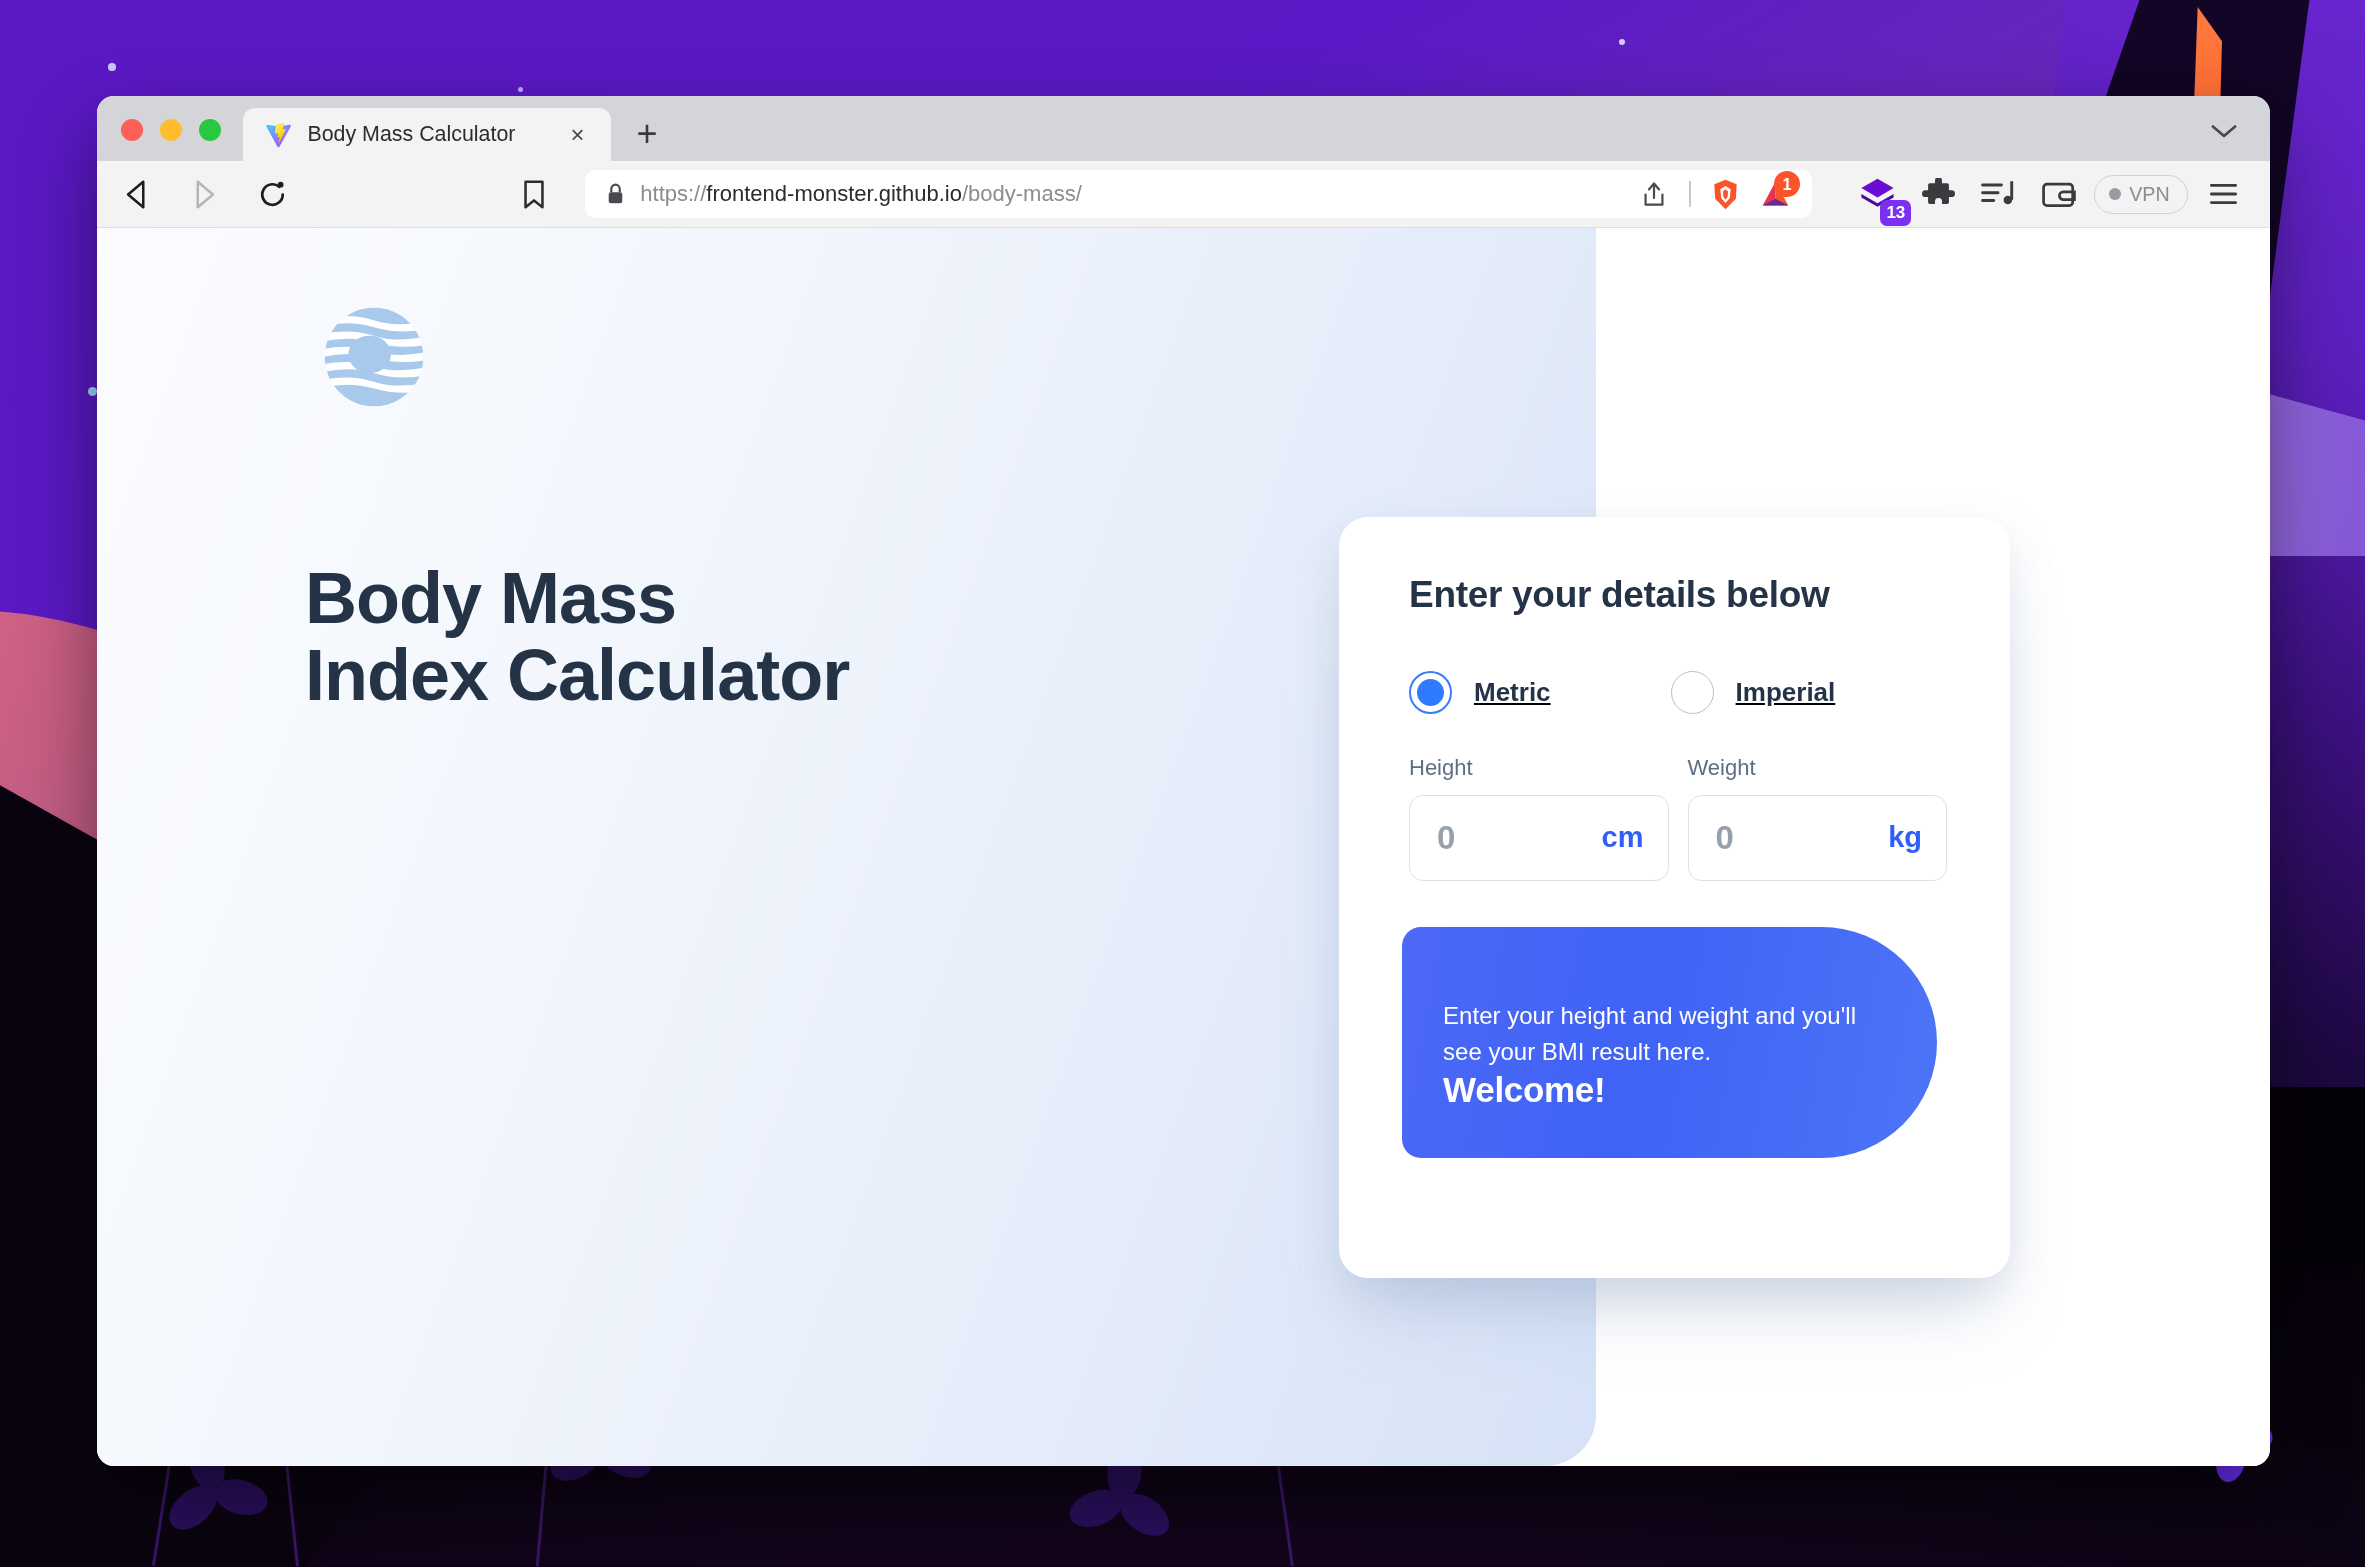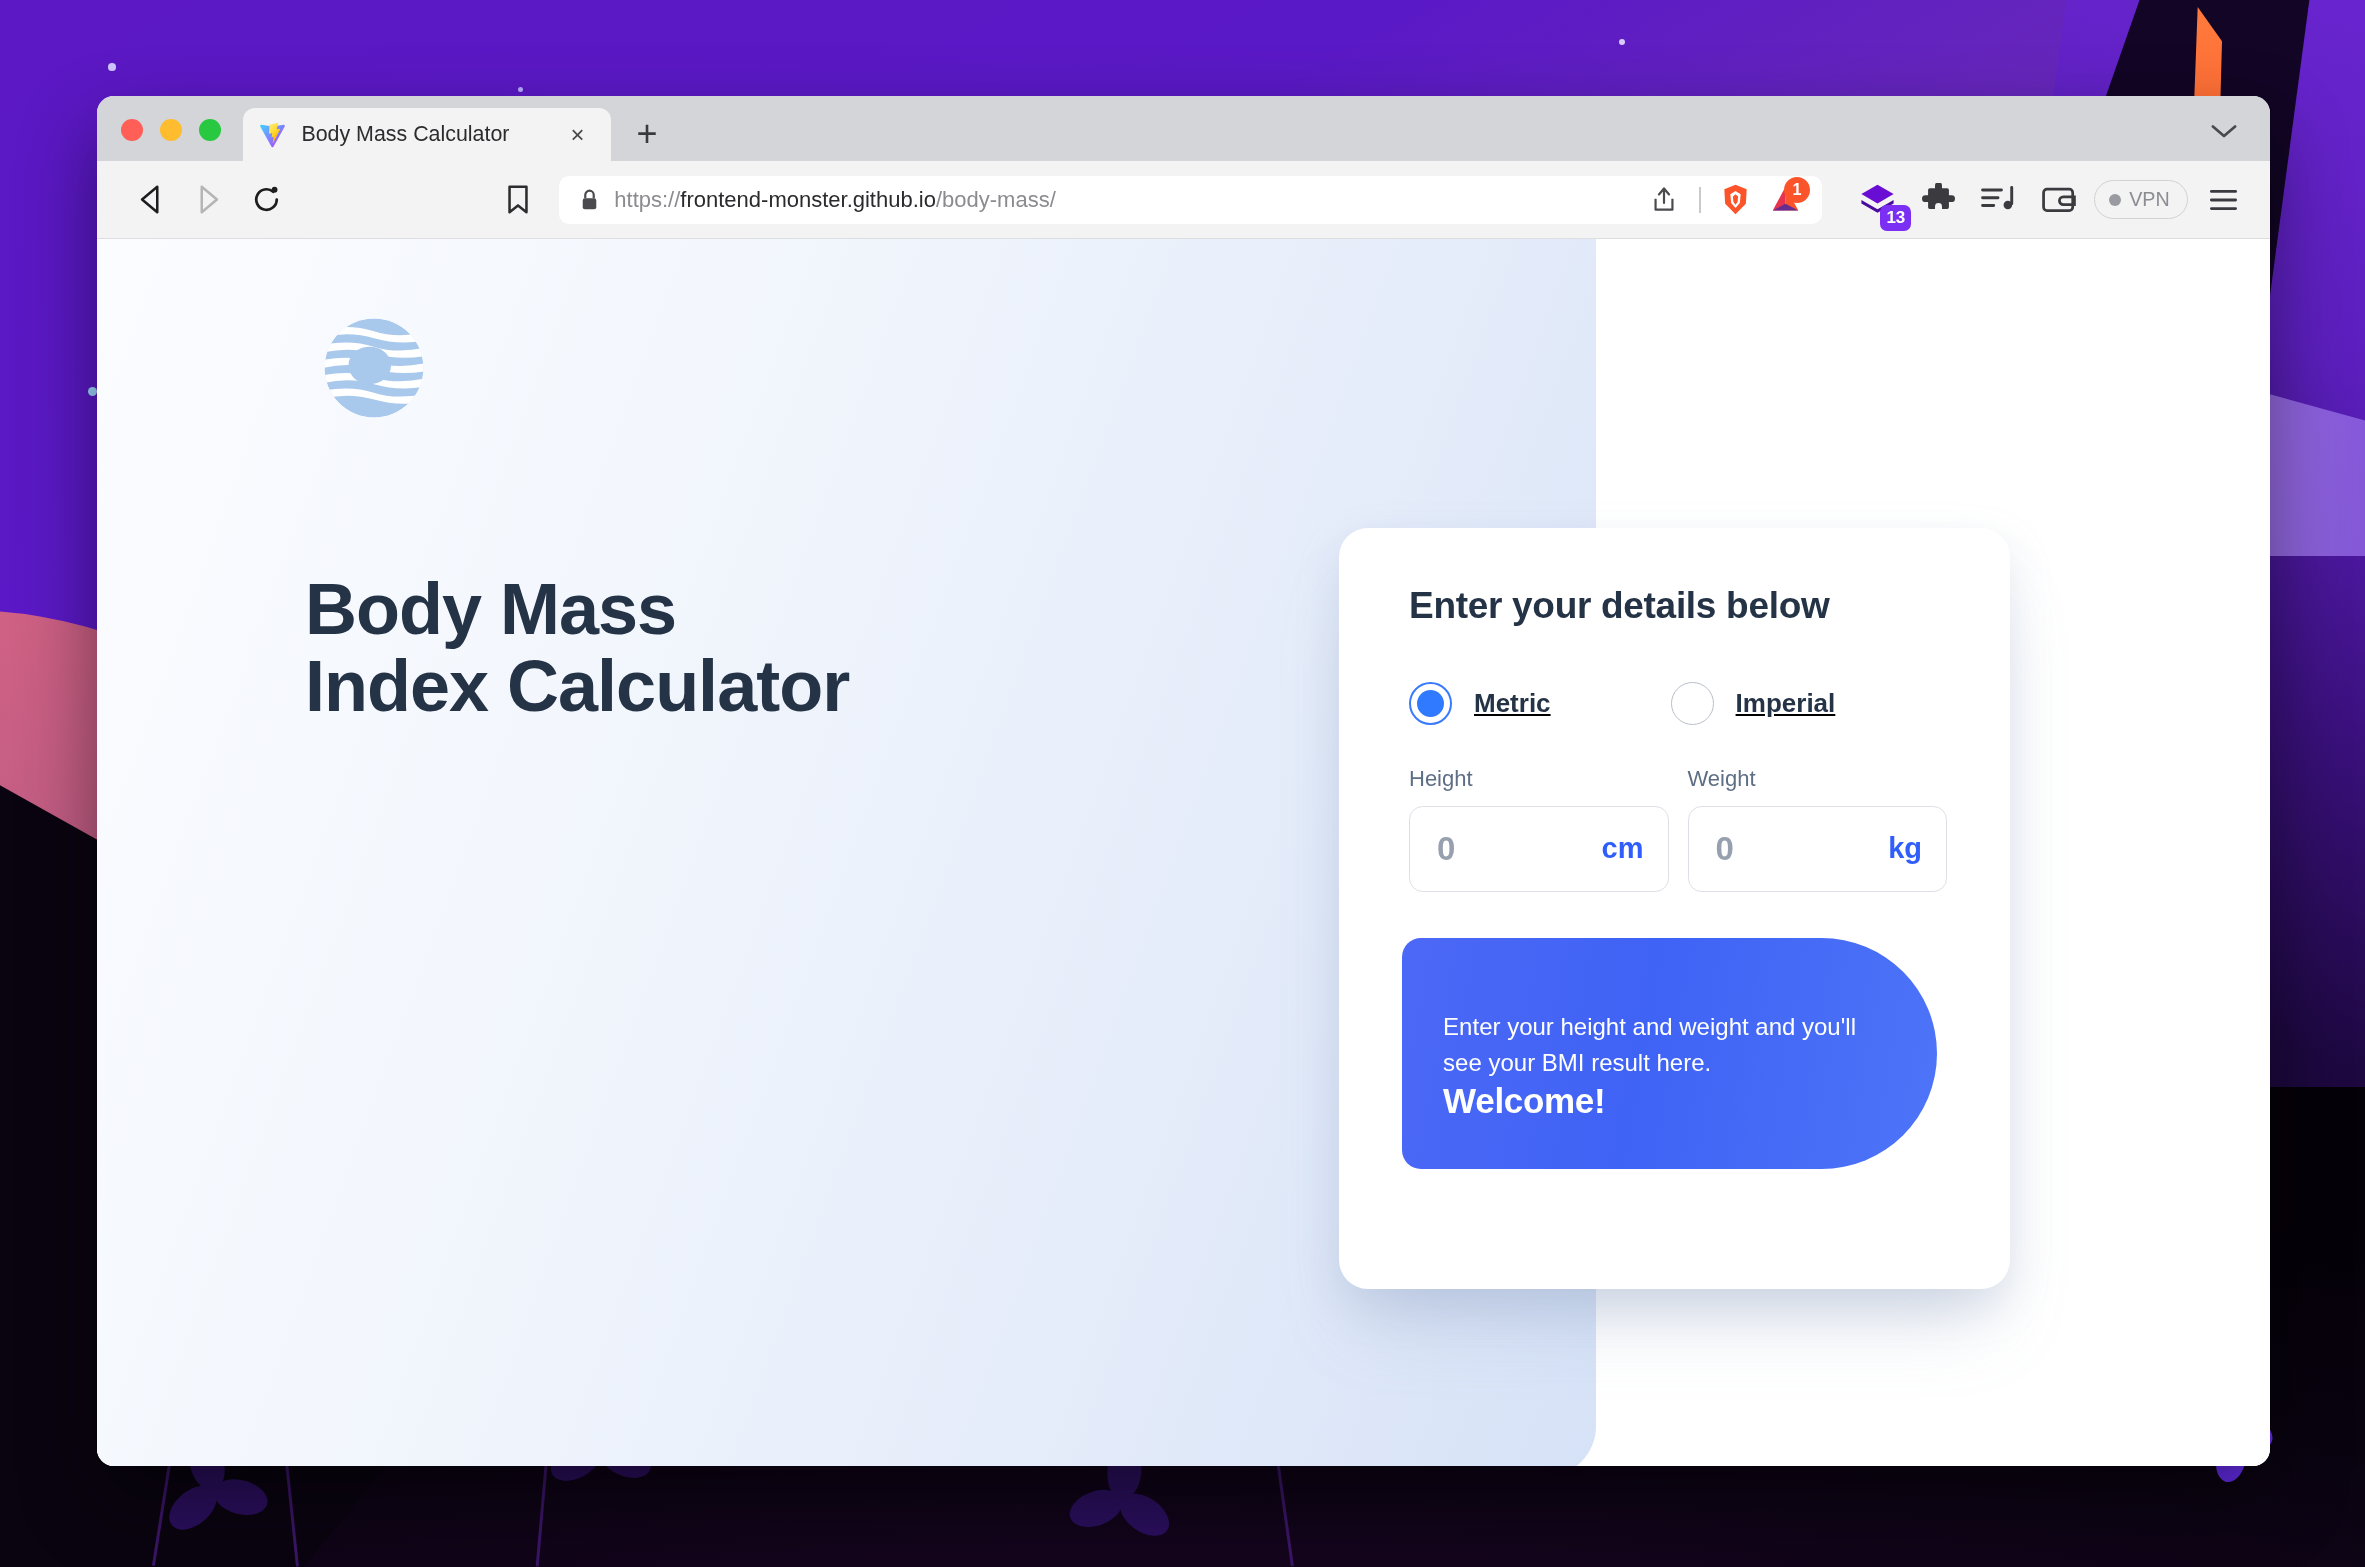--- a/index.html
+++ b/index.html
@@ -109,21 +109,21 @@
   .dot.red { background: #ff5f57; }
   .dot.yellow { background: #febc2e; }
   .dot.green { background: #28c840; }
 
   .tab {
     height: 53px;
     min-width: 368px;
     background: #f3f3f4;
     border-radius: 12px 12px 0 0;
     display: flex; align-items: center;
-    padding: 0 19px 0 16px;
+    padding: 0 19px 0 22px;
     gap: 15.4px;
     position: relative;
   }
   .tab-favicon { width: 27px; height: 27px; flex: none; }
   .tab-title {
     font-size: 21.4px; color: #2c2c2e; white-space: nowrap;
     flex: 1;
   }
   .tab-close {
     width: 29px; height: 29px; flex: none;
@@ -136,25 +136,25 @@
     color: #3a3a3c; font-size: 36px; font-weight: 300; line-height: 1;
   }
   .tabbar-chevron {
     position: absolute; right: 29px; bottom: 12px;
     width: 34px; height: 34px;
     display: flex; align-items: center; justify-content: center;
     color: #4a4a4d;
   }
 
   #toolbar {
-    height: 78px;
+    height: 67px;
     background: #f3f3f4;
     display: flex; align-items: center;
-    padding: 0 22px 0 27px;
-    gap: 5px;
+    padding: 0 22px 0 13px;
+    gap: 15px;
     border-bottom: 0.9px solid #dedee0;
   }
   .navbtn {
     width: 53px; height: 53px;
     display: flex; align-items: center; justify-content: center;
     color: #1d1d1f;
   }
   .navbtn.disabled { color: #b5b5b8; }
   .bookmark-btn { width: 53px; height: 53px; display: flex; align-items: center; justify-content: center; color: #2c2c2e; margin-left: 193px; }
 

